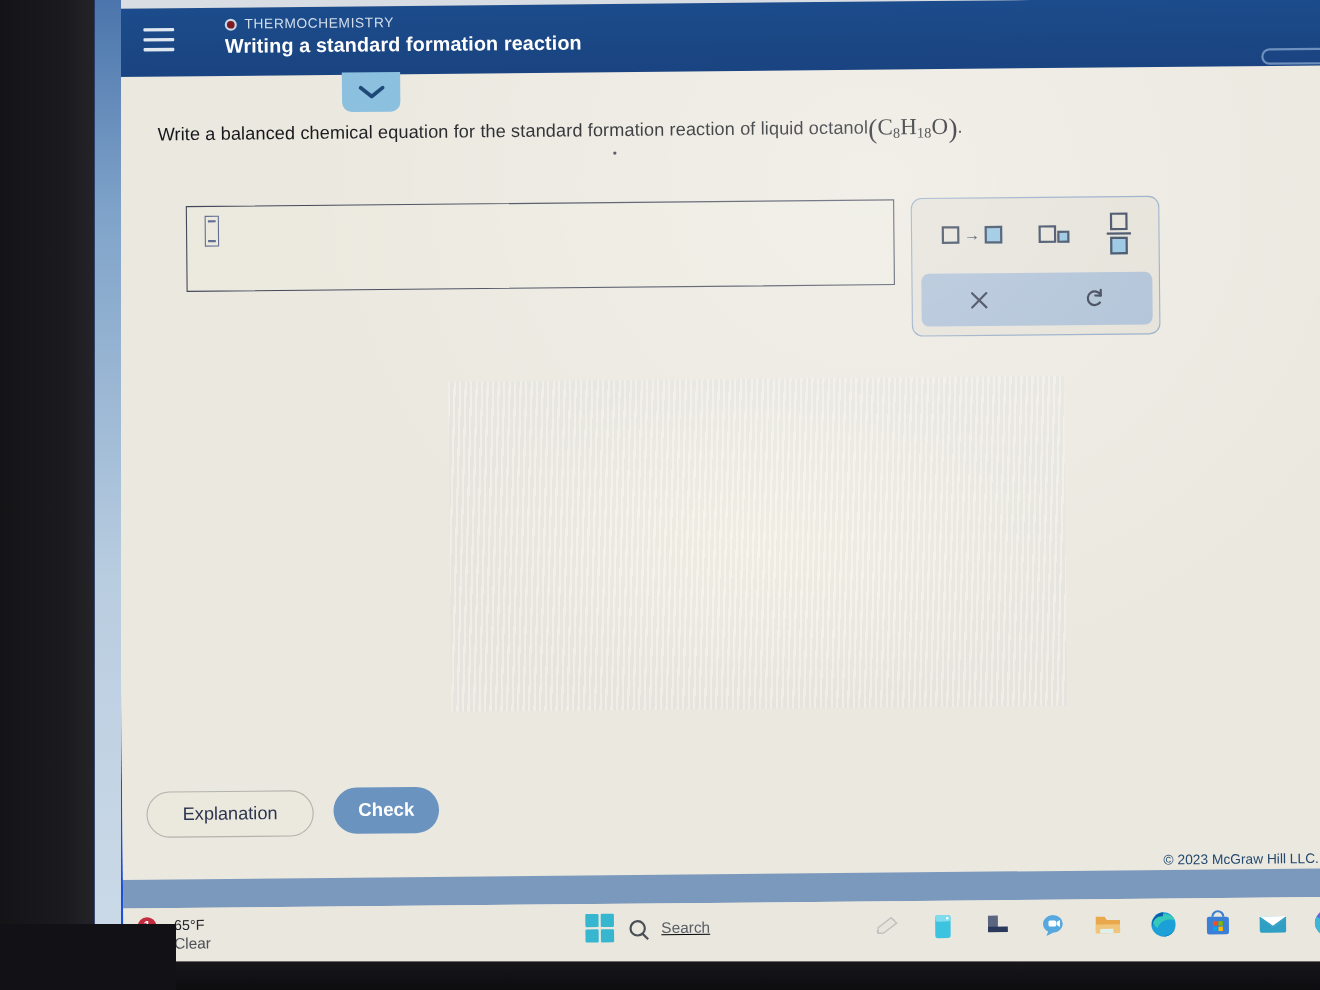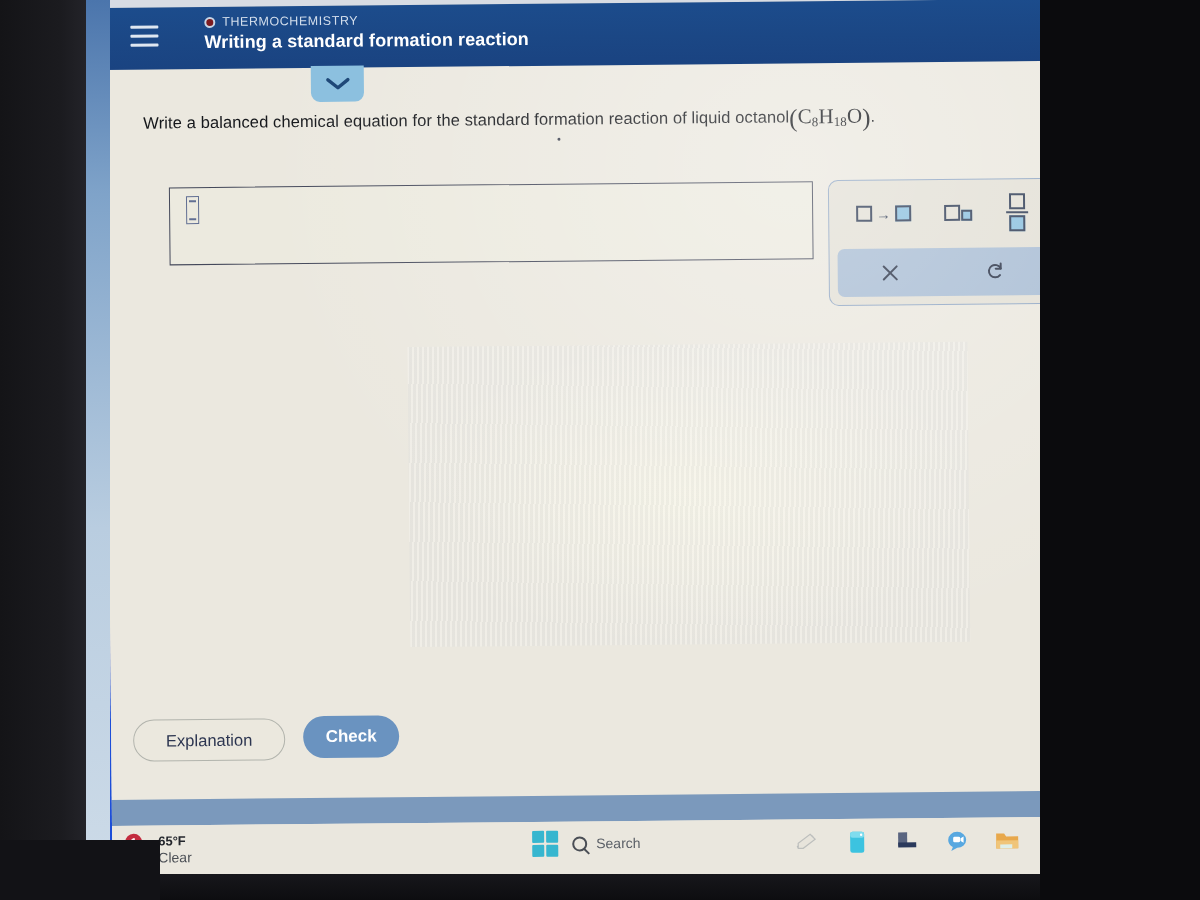--- a/index.html
+++ b/index.html
@@ -9,21 +9,21 @@
     width: 1200px;
     height: 900px;
     overflow: hidden;
     font-family: "Liberation Sans", sans-serif;
     background: #0b0b0d;
   }
 
   
   #photo-frame {
     position: relative;
-    width: 1040px;
+    width: 1200px;
     height: 900px;
     background: #1d4ed8;
     overflow: hidden;
   }
 
   
   #bezel-left {
     position: absolute;
     left: 0; top: 0;
     width: 86px; height: 900px;
@@ -373,21 +373,21 @@
     background: #c32b3e;
     color: #fff;
     font-size: 11px;
     font-weight: bold;
     display: flex;
     align-items: center;
     justify-content: center;
     z-index: 2;
   }
   #weather-text { line-height: 1.25; }
-  #weather-temp { font-size: 13px; color: #23262c; font-weight: 700; }
+  #weather-temp { font-size: 13px; color: #23262c; font-weight: 400; }
   #weather-cond { font-size: 14px; color: #4c5056; }
 
   #start-search {
     position: absolute;
     left: 420px; top: 9px;
     display: flex;
     align-items: center;
     gap: 14px;
   }
   #start-button {
@@ -395,22 +395,23 @@
     display: grid;
     grid-template-columns: 1fr 1fr;
     grid-template-rows: 1fr 1fr;
     gap: 2.5px;
     cursor: pointer;
   }
   #start-button span { background: #36b6cf; border-radius: 1px; }
   #search-box {
     display: flex;
     align-items: flex-end;
-    gap: 9px;
+    gap: 14px;
     cursor: text;
+    text-decoration: underline;
   }
   #search-icon-glyph {
     width: 15px; height: 15px;
     border: 2px solid #4a4e55;
     border-radius: 50%;
     position: relative;
   }
   #search-icon-glyph::after {
     content: "";
     position: absolute;

